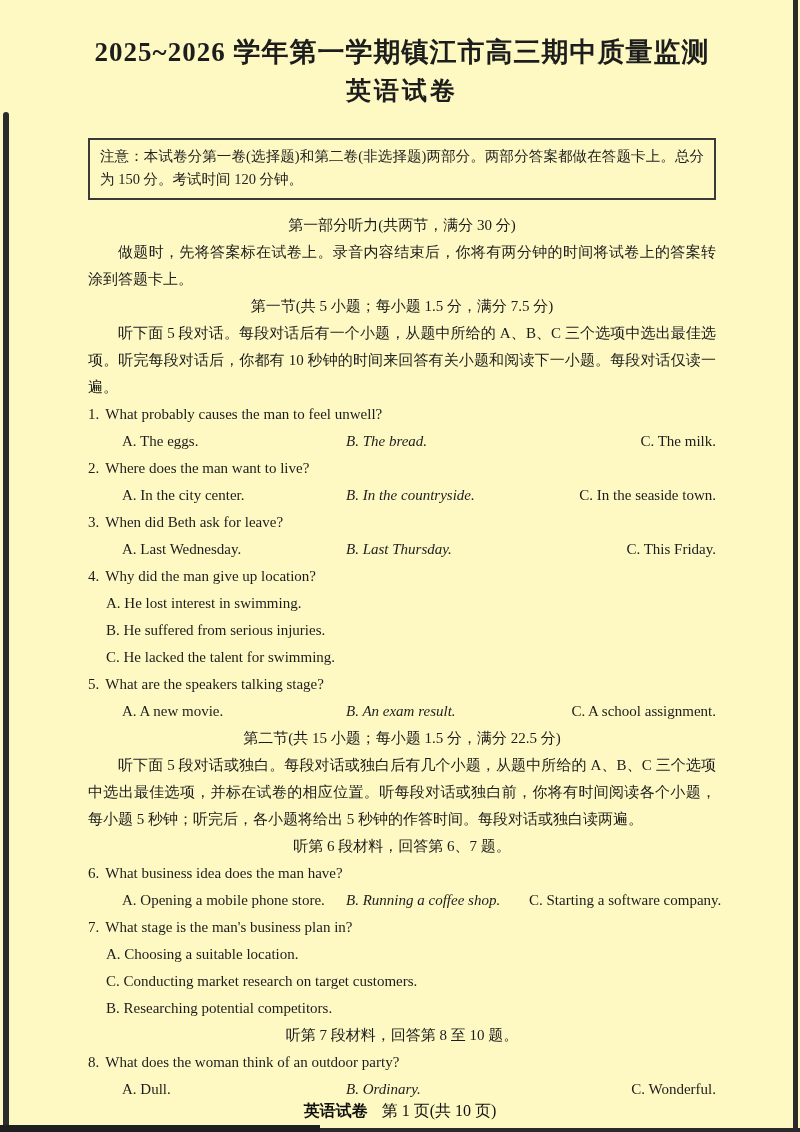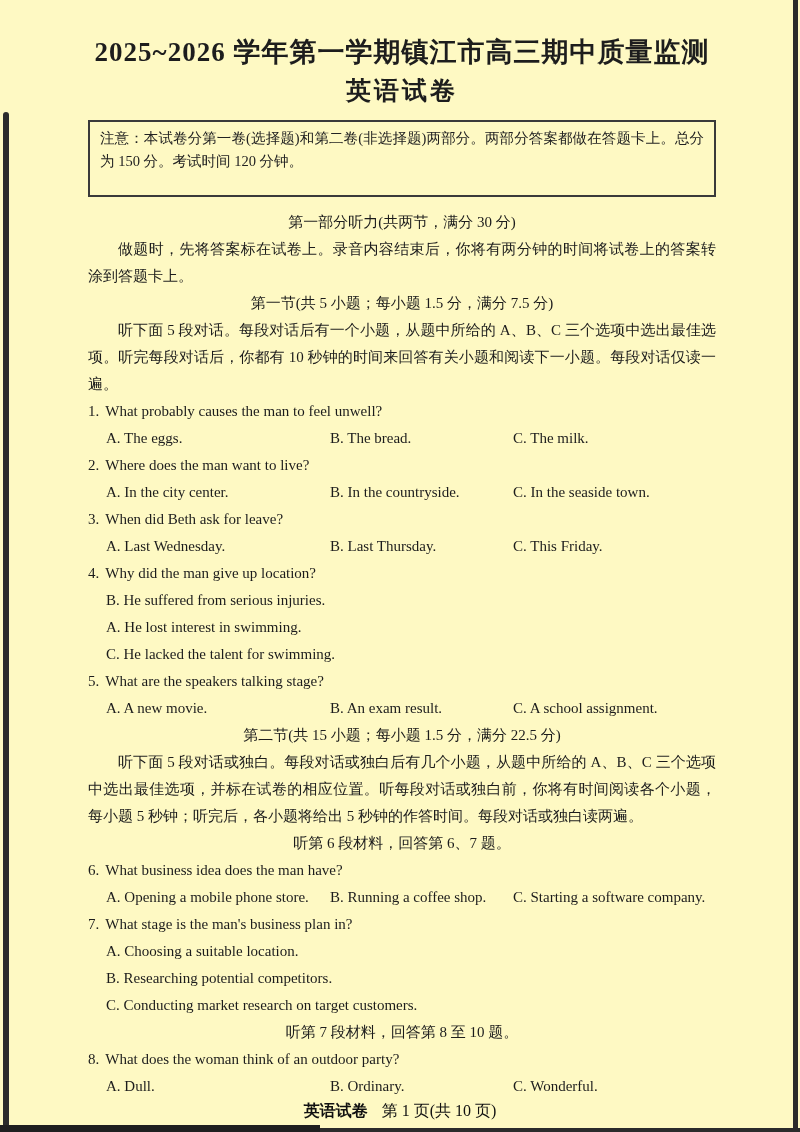--- a/index.html
+++ b/index.html
@@ -28,43 +28,43 @@
   .doc-subtitle {
     text-align:center;
     font-size:25px;
     font-weight:bold;
     letter-spacing:3px;
     line-height:34px;
     margin-top:4px;
   }
   .notice {
     border:2px solid #3a3a3a;
-    margin-top:12px;
-    padding:5px 10px 22px 10px;
+    margin-top:30px;
+    padding:5px 10px 7px 10px;
     font-size:14.5px;
     line-height:23px;
     text-align:justify;
     color:#222;
   }
 
   .body-text {
     margin-top:12px;
     font-size:15px;
     line-height:27px;
     color:#1c1c1c;
   }
   .heading { text-align:center; }
   .para { text-indent:2em; text-align:justify; }
 
   .question { }
   .q-num { margin-right:6px; }
   .options-row { display:flex; margin-left:18px; white-space:nowrap; }
-  .options-row .c1 { min-width:224px; }
-  .options-row .c2 { min-width:183px; }
-  .options-row .c3 { flex:1; }
+  .options-row .c1 { min-width:224px;margin-left:16px; }
+  .options-row .c2 { min-width:183px;font-style:italic; }
+  .options-row .c3 { flex:1;text-align:right; }
   .options-stack .opt { margin-left:18px; }
 
   .footer {
     position:absolute;
     left:0; bottom:10px;
     width:100%;
     text-align:center;
     font-size:16px;
     color:#111;
   }
@@ -119,22 +119,22 @@
         <div class="q-line"><span class="q-num">3.</span><span>When did Beth ask for leave?</span></div>
         <div class="options-row">
           <span class="c1">A. Last Wednesday.</span>
           <span class="c2">B. Last Thursday.</span>
           <span class="c3">C. This Friday.</span>
         </div>
       </div>
 
       <div class="question options-stack">
         <div class="q-line"><span class="q-num">4.</span><span>Why did the man give up location?</span></div>
+        <div class="opt">A. He lost interest in swimming.</div>
         <div class="opt">B. He suffered from serious injuries.</div>
-        <div class="opt">A. He lost interest in swimming.</div>
         <div class="opt">C. He lacked the talent for swimming.</div>
       </div>
 
       <div class="question">
         <div class="q-line"><span class="q-num">5.</span><span>What are the speakers talking stage?</span></div>
         <div class="options-row">
           <span class="c1">A. A new movie.</span>
           <span class="c2">B. An exam result.</span>
           <span class="c3">C. A school assignment.</span>
         </div>
@@ -150,22 +150,22 @@
         <div class="options-row">
           <span class="c1">A. Opening a mobile phone store.</span>
           <span class="c2">B. Running a coffee shop.</span>
           <span class="c3">C. Starting a software company.</span>
         </div>
       </div>
 
       <div class="question options-stack">
         <div class="q-line"><span class="q-num">7.</span><span>What stage is the man's business plan in?</span></div>
         <div class="opt">A. Choosing a suitable location.</div>
+        <div class="opt">C. Conducting market research on target customers.</div>
         <div class="opt">B. Researching potential competitors.</div>
-        <div class="opt">C. Conducting market research on target customers.</div>
       </div>
 
       <div class="heading">听第 7 段材料，回答第 8 至 10 题。</div>
 
       <div class="question">
         <div class="q-line"><span class="q-num">8.</span><span>What does the woman think of an outdoor party?</span></div>
         <div class="options-row">
           <span class="c1">A. Dull.</span>
           <span class="c2">B. Ordinary.</span>
           <span class="c3">C. Wonderful.</span>

